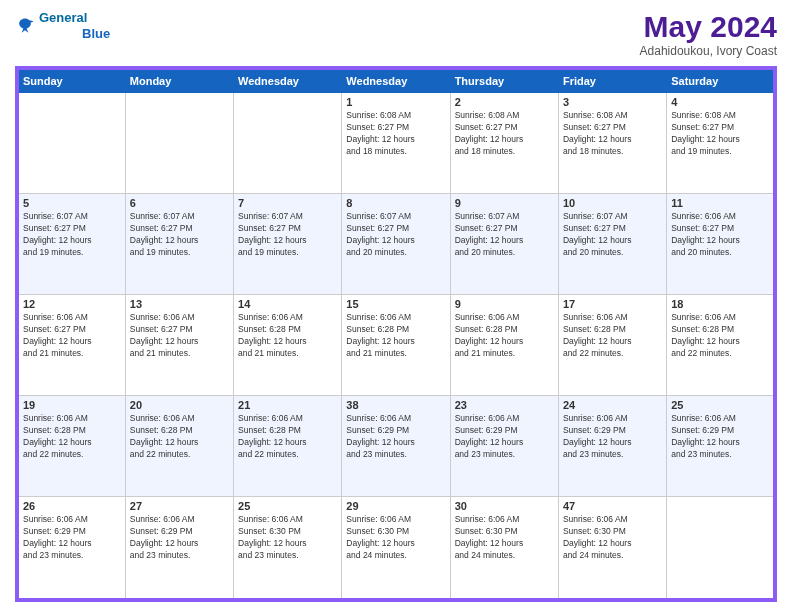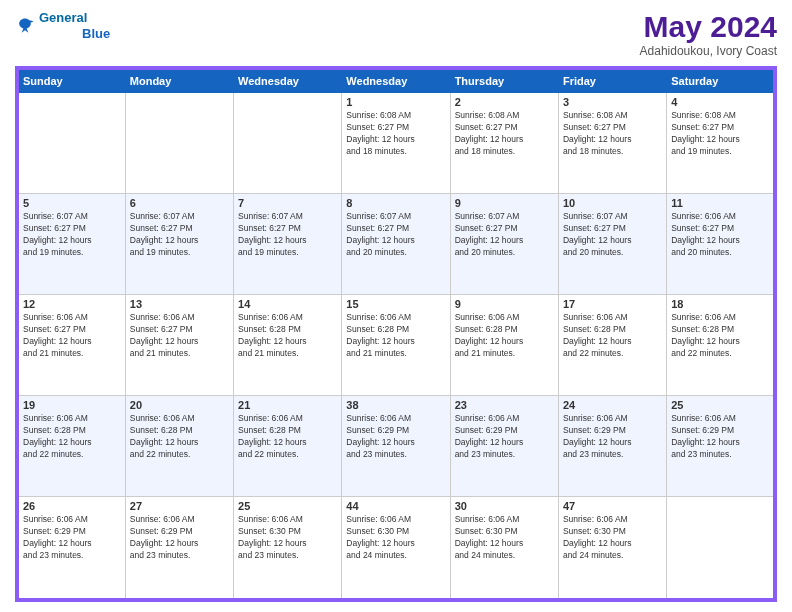--- a/index.html
+++ b/index.html
@@ -335,21 +335,21 @@
 and 23 minutes.</div>
           </td>
           <td>
             <span class="day-num">25</span>
             <div class="day-info" style="white-space: pre-line;">Sunrise: 6:06 AM
 Sunset: 6:30 PM
 Daylight: 12 hours
 and 23 minutes.</div>
           </td>
           <td>
-            <span class="day-num">44</span>
+            <span class="day-num">29</span>
             <div class="day-info" style="white-space: pre-line;">Sunrise: 6:06 AM
 Sunset: 6:30 PM
 Daylight: 12 hours
 and 24 minutes.</div>
           </td>
           <td>
             <span class="day-num">30</span>
             <div class="day-info" style="white-space: pre-line;">Sunrise: 6:06 AM
 Sunset: 6:30 PM
 Daylight: 12 hours

